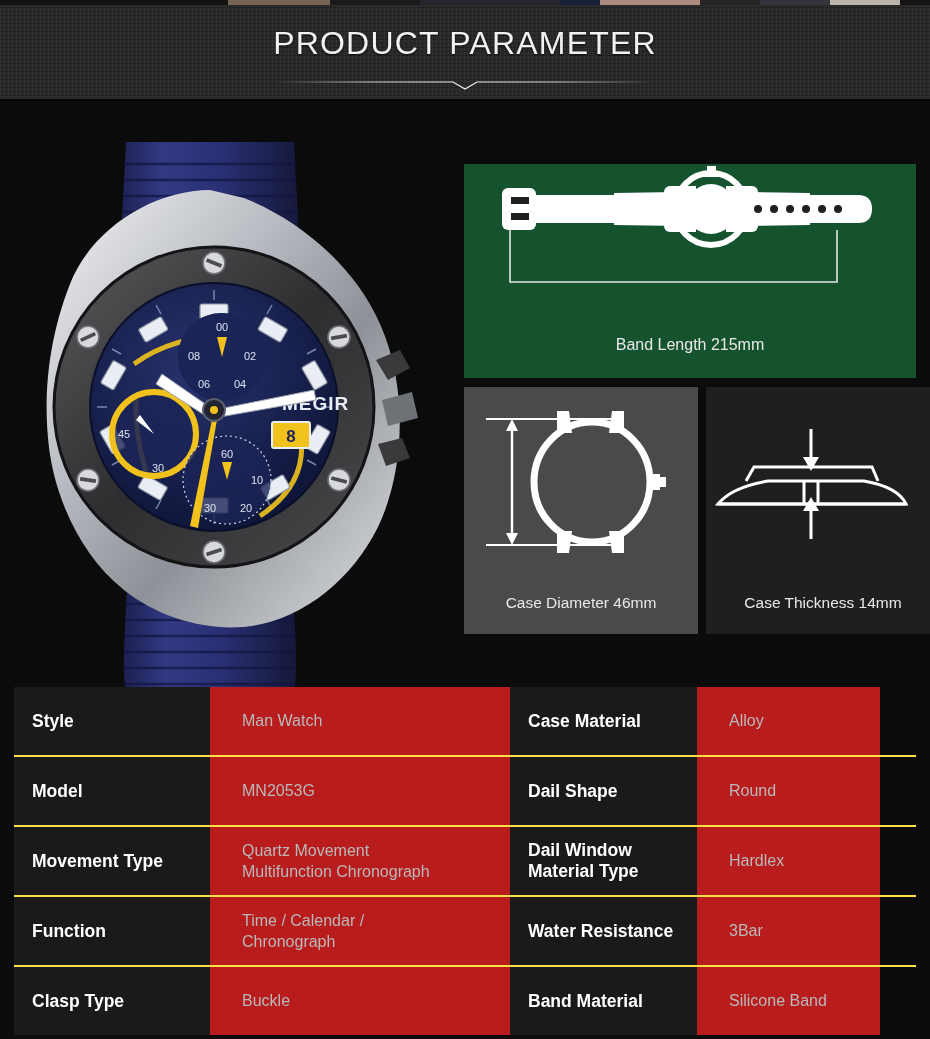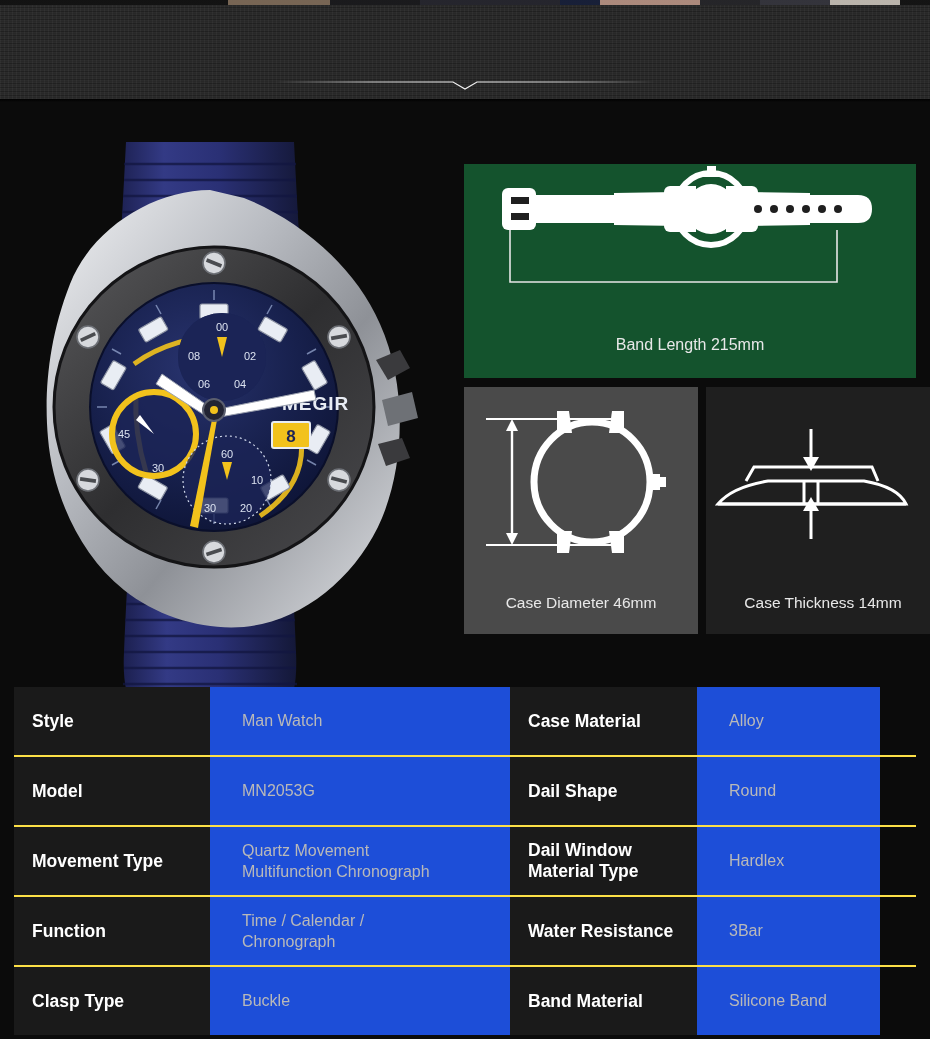--- a/index.html
+++ b/index.html
@@ -161,41 +161,42 @@
     padding: 0 18px;
     min-height: 68px;
   }
   .cell-label {
     background: #1a1a1a;
     color: #ffffff;
     font-size: 17.5px;
     font-weight: bold;
   }
   .cell-value {
-    background: #1d4ed8;
+    background: #b91c1c;
     color: #b9b9b9;
     font-size: 16px;
     font-weight: 400;
     padding-left: 32px;
   }
   .c1 { width: 196px; }
   .c2 { width: 300px; }
   .c3 { width: 187px; }
   .c4 { width: 183px; }
 
   .cell-value span { display: block; line-height: 1.32; }
 </style>
 </head>
 <body>
 
 <div id="page">
 
   <div class="top-strip"></div>
 
   <div class="header">
+    <div class="header-title">PRODUCT PARAMETER</div>
 
     <svg class="header-rule" viewBox="0 0 380 12">
       <defs>
         <linearGradient id="ruleGrad" x1="0" y1="0" x2="1" y2="0">
           <stop offset="0" stop-color="#ffffff" stop-opacity="0"></stop>
           <stop offset=".25" stop-color="#ffffff" stop-opacity=".75"></stop>
           <stop offset=".5" stop-color="#ffffff" stop-opacity=".95"></stop>
           <stop offset=".75" stop-color="#ffffff" stop-opacity=".75"></stop>
           <stop offset="1" stop-color="#ffffff" stop-opacity="0"></stop>
         </linearGradient>

